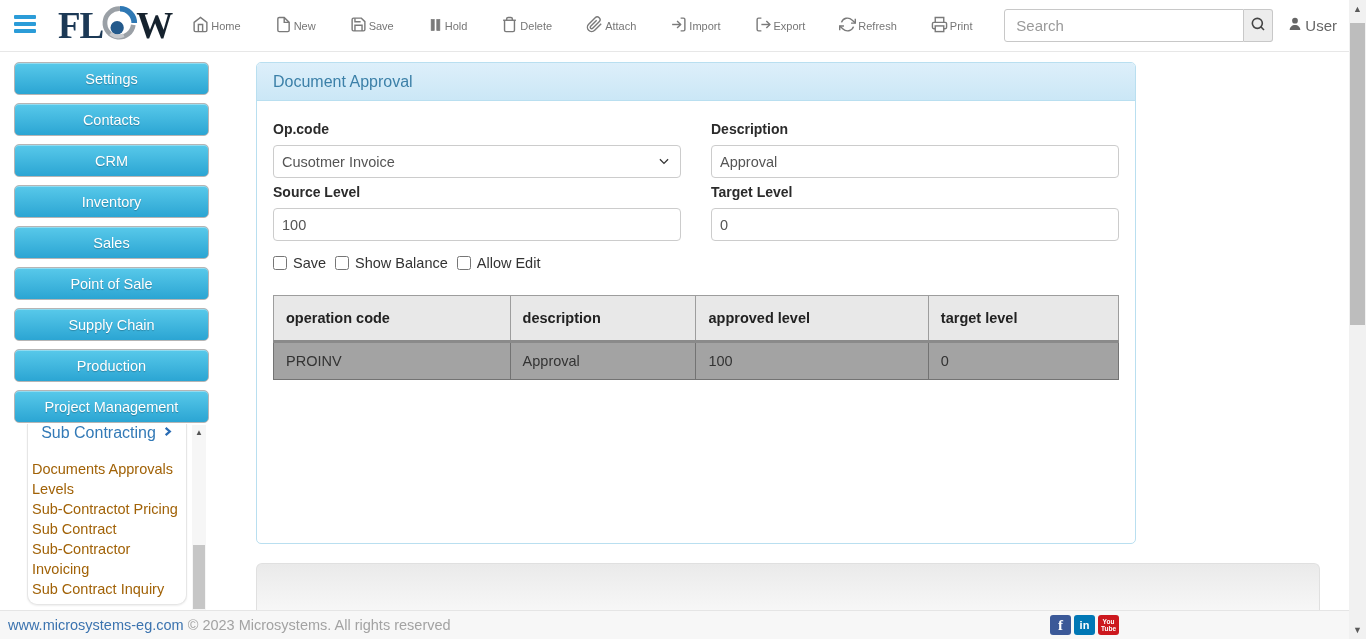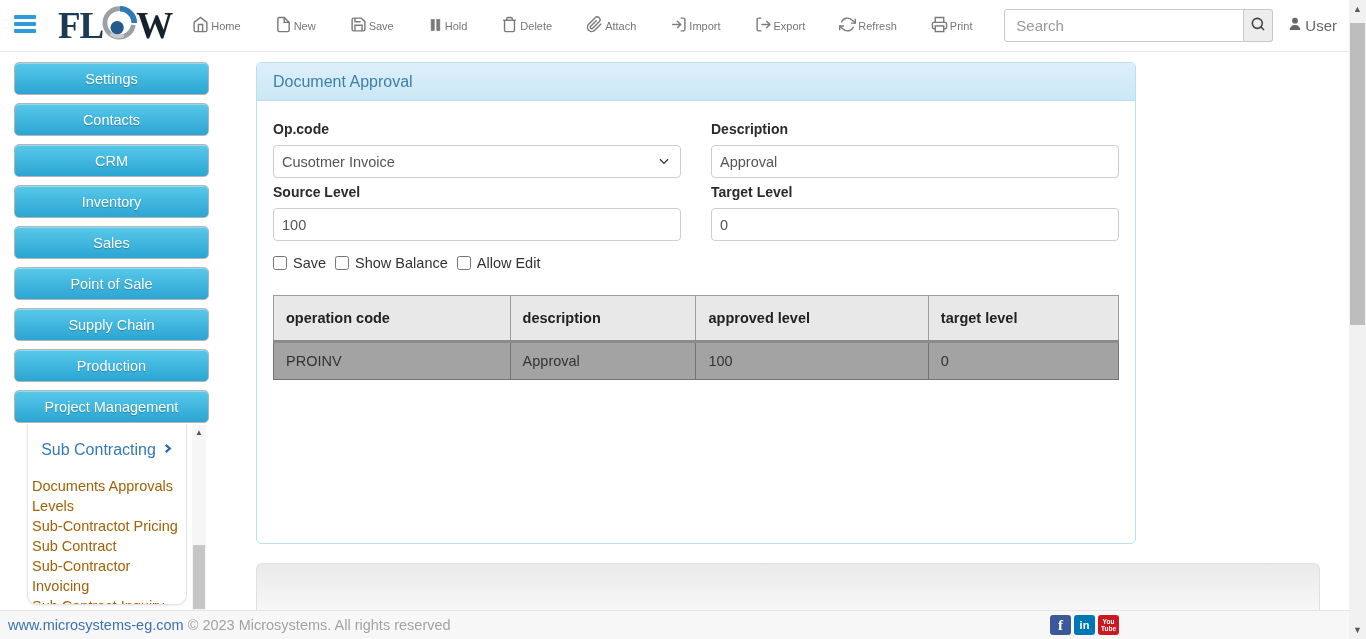--- a/index.html
+++ b/index.html
@@ -29,21 +29,21 @@
              font-size:15px; cursor:pointer; white-space:nowrap; }
 
   
   .sidebar { position:absolute; left:14px; top:62px; width:195px; }
   .side-btn { height:33px; margin-bottom:8px; border-radius:5px; border:1px solid #b5b5b5;
               background:linear-gradient(#58c9ea,#2ba5d3); color:#fff; font-size:14.5px;
               display:flex; align-items:center; justify-content:center; cursor:pointer;
               text-shadow:0 1px 1px rgba(0,0,0,.25); box-shadow:inset 0 1px 0 rgba(255,255,255,.35); }
   .submenu { position:absolute; left:27px; top:424px; width:160px; height:181px; background:#fff;
              border:1px solid #e6e6e6; border-top:none; border-radius:0 0 10px 10px;
-             box-shadow:0 1px 2px rgba(0,0,0,.07); padding-top:17px; overflow:hidden; }
+             box-shadow:0 1px 2px rgba(0,0,0,.07); padding-top:0; overflow:hidden; }
   .submenu-head { text-align:center; font-size:16px; color:#337ab7; cursor:pointer;
                   display:flex; align-items:center; justify-content:center; gap:6px; }
   .submenu-items { margin-top:17px; padding-left:4px; font-size:14.5px; color:#337ab7; line-height:20px; }
   .submenu-items a { display:block; color:#a16207; text-decoration:none; cursor:pointer; }
   .side-scroll { position:absolute; left:192px; top:425px; width:14px; height:187px; background:#f6f6f6; }
   .side-scroll .arrow { text-align:center; font-size:8px; color:#555; padding-top:3px; }
   .side-scroll .thumb { position:absolute; left:1px; right:1px; top:120px; height:64px; background:#c6c6c6; }
 
   
   .panel { position:absolute; left:256px; top:62px; width:880px; height:482px; background:#fff;

